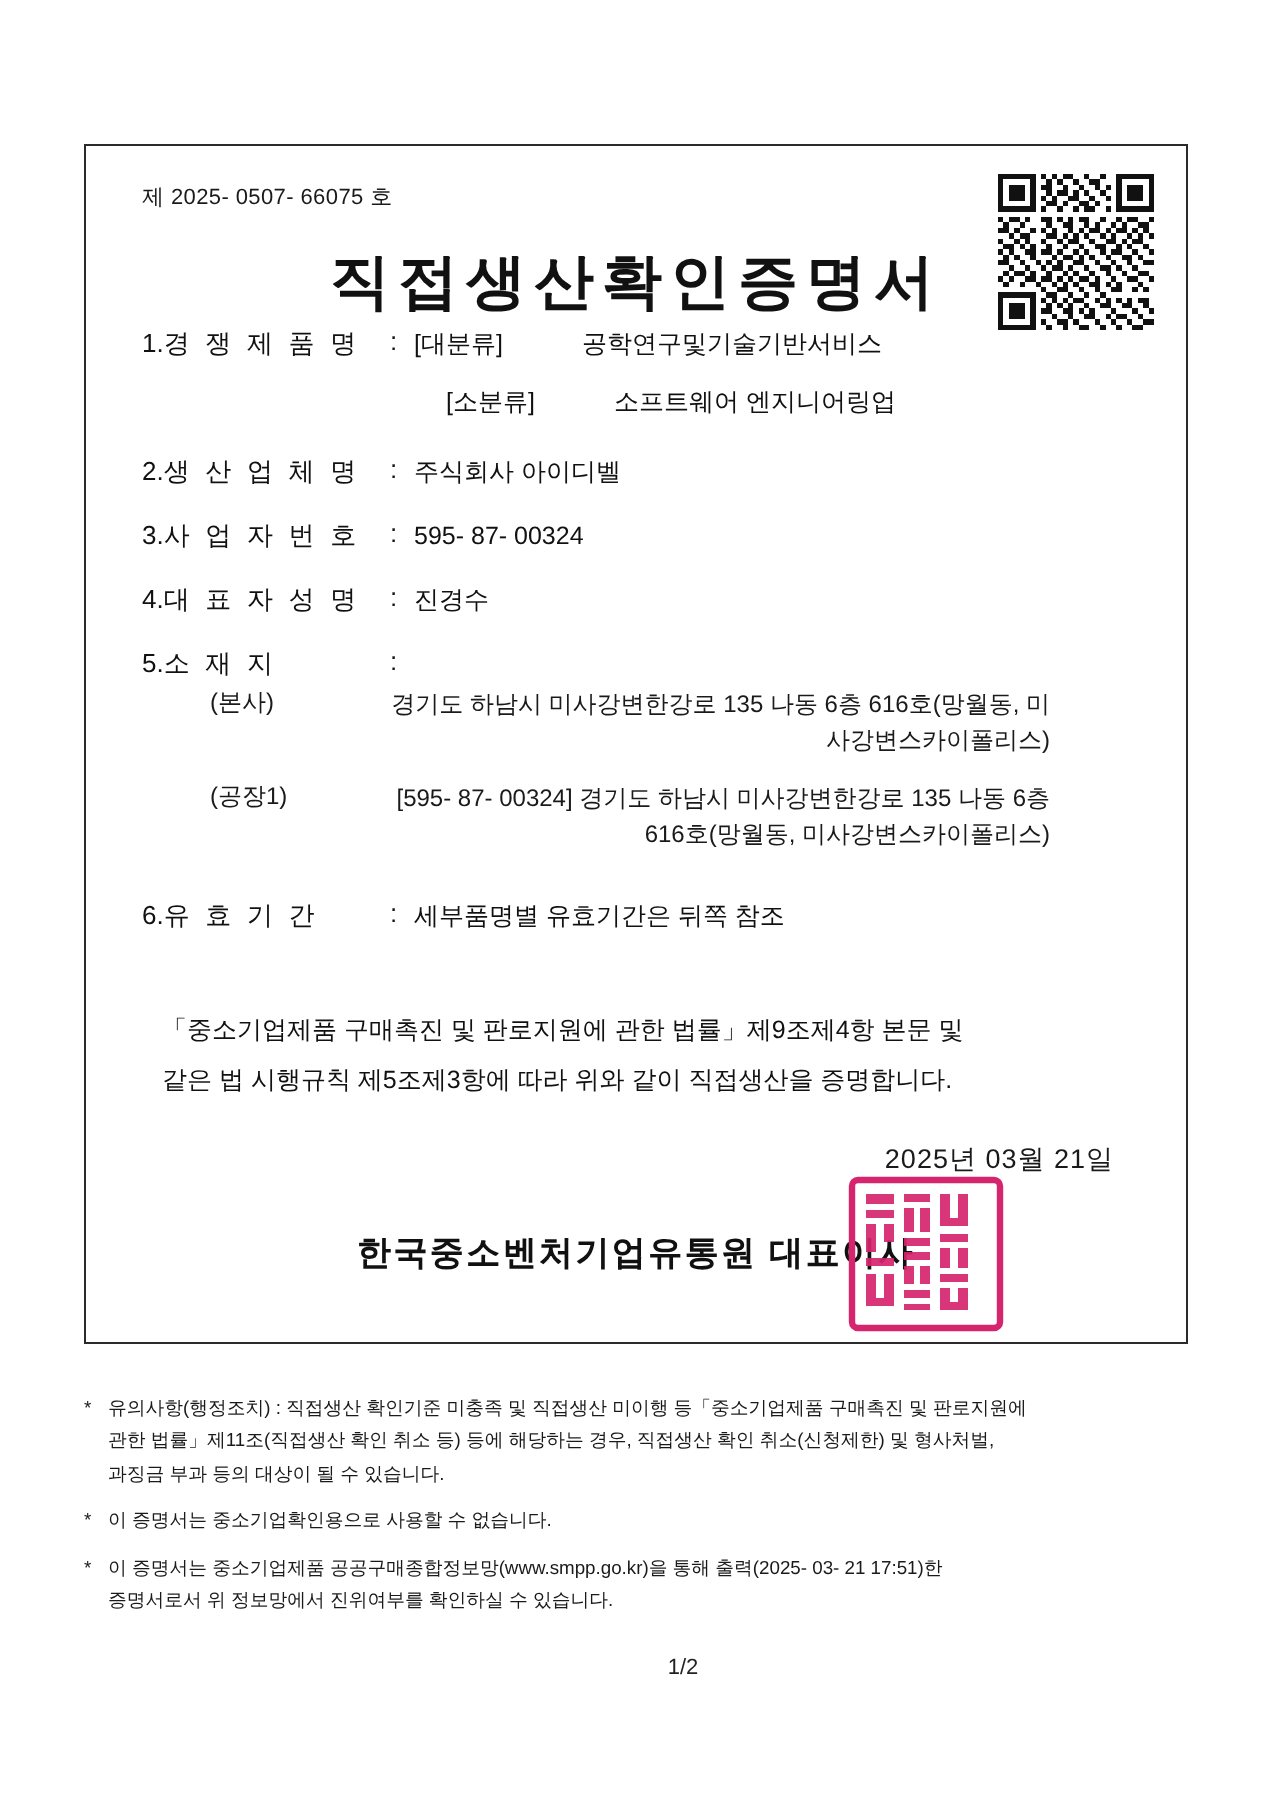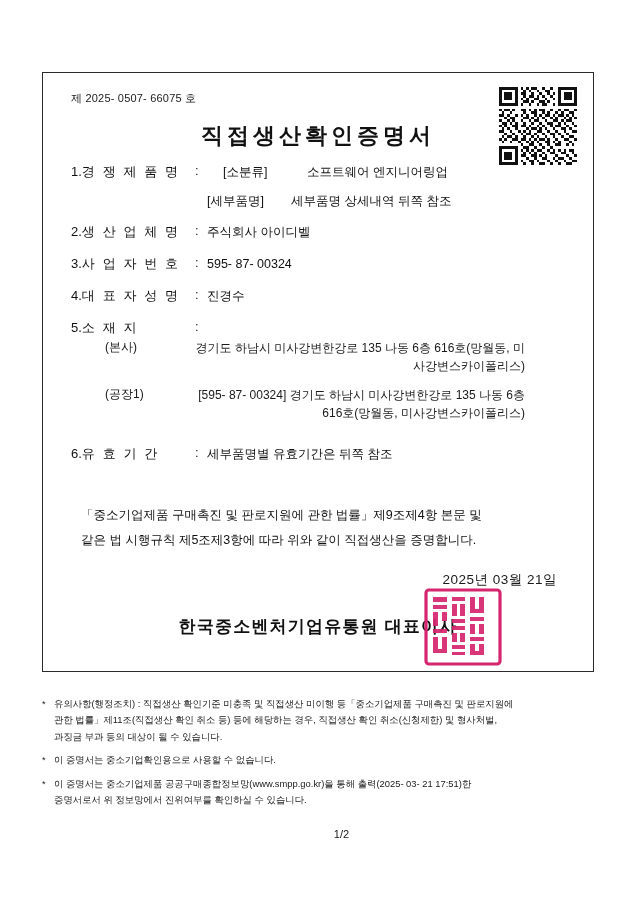--- a/index.html
+++ b/index.html
@@ -35,21 +35,21 @@
   .qr {
     position: absolute;
     right: 16px; top: 14px;
     width: 78px; height: 78px;
   }
   .qr svg { display: block; }
   .title {
     position: absolute;
     left: 0; right: 0; top: 48px;
     text-align: center;
-    font-size: 22px;
+    font-size: 30px;
     font-weight: bold;
     letter-spacing: 4px;
     color: #111;
   }
   .rows {
     position: absolute;
     left: 28px; top: 90px;
     right: 20px;
   }
   .row {
@@ -406,27 +406,27 @@
     <div class="title">직접생산확인증명서</div>
 
     <div class="rows">
 
       <div class="row">
         <div class="lbl">
           <span>1.</span><span class="lbl-spread">경 쟁 제 품 명</span>
         </div>
         <div class="colon">:</div>
         <div>
+          <div class="val" style="display:flex;margin-bottom:10px;">
+            <span style="width:84px;flex:none;">[대분류]</span>
+            <span>공학연구및기술기반서비스</span>
+          </div>
           <div class="val" style="display:flex;margin-bottom:10px;padding-left:16px;">
             <span style="width:84px;flex:none;">[소분류]</span>
             <span>소프트웨어 엔지니어링업</span>
-          </div>
-          <div class="val" style="display:flex;margin-bottom:6px;">
-            <span style="width:84px;flex:none;">[세부품명]</span>
-            <span>세부품명 상세내역 뒤쪽 참조</span>
           </div>
         </div>
       </div>
 
       <div class="row" style="margin-top:6px;">
         <div class="lbl">
           <span>2.</span><span class="lbl-spread">생 산 업 체 명</span>
         </div>
         <div class="colon">:</div>
         <div class="val">주식회사 아이디벨</div>

